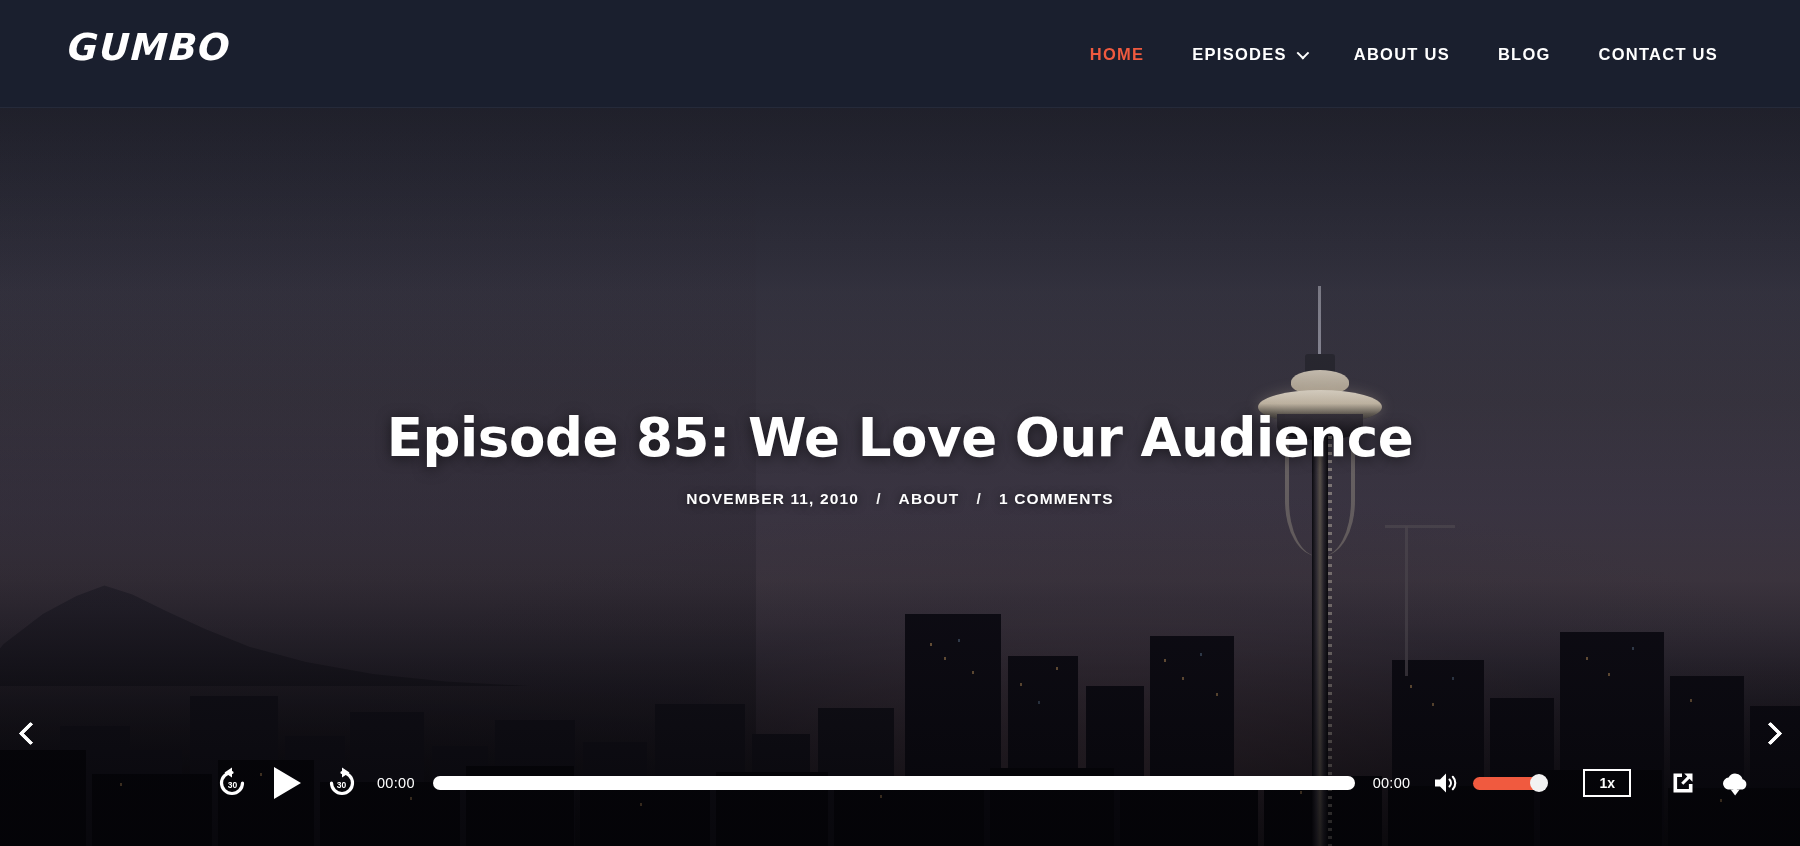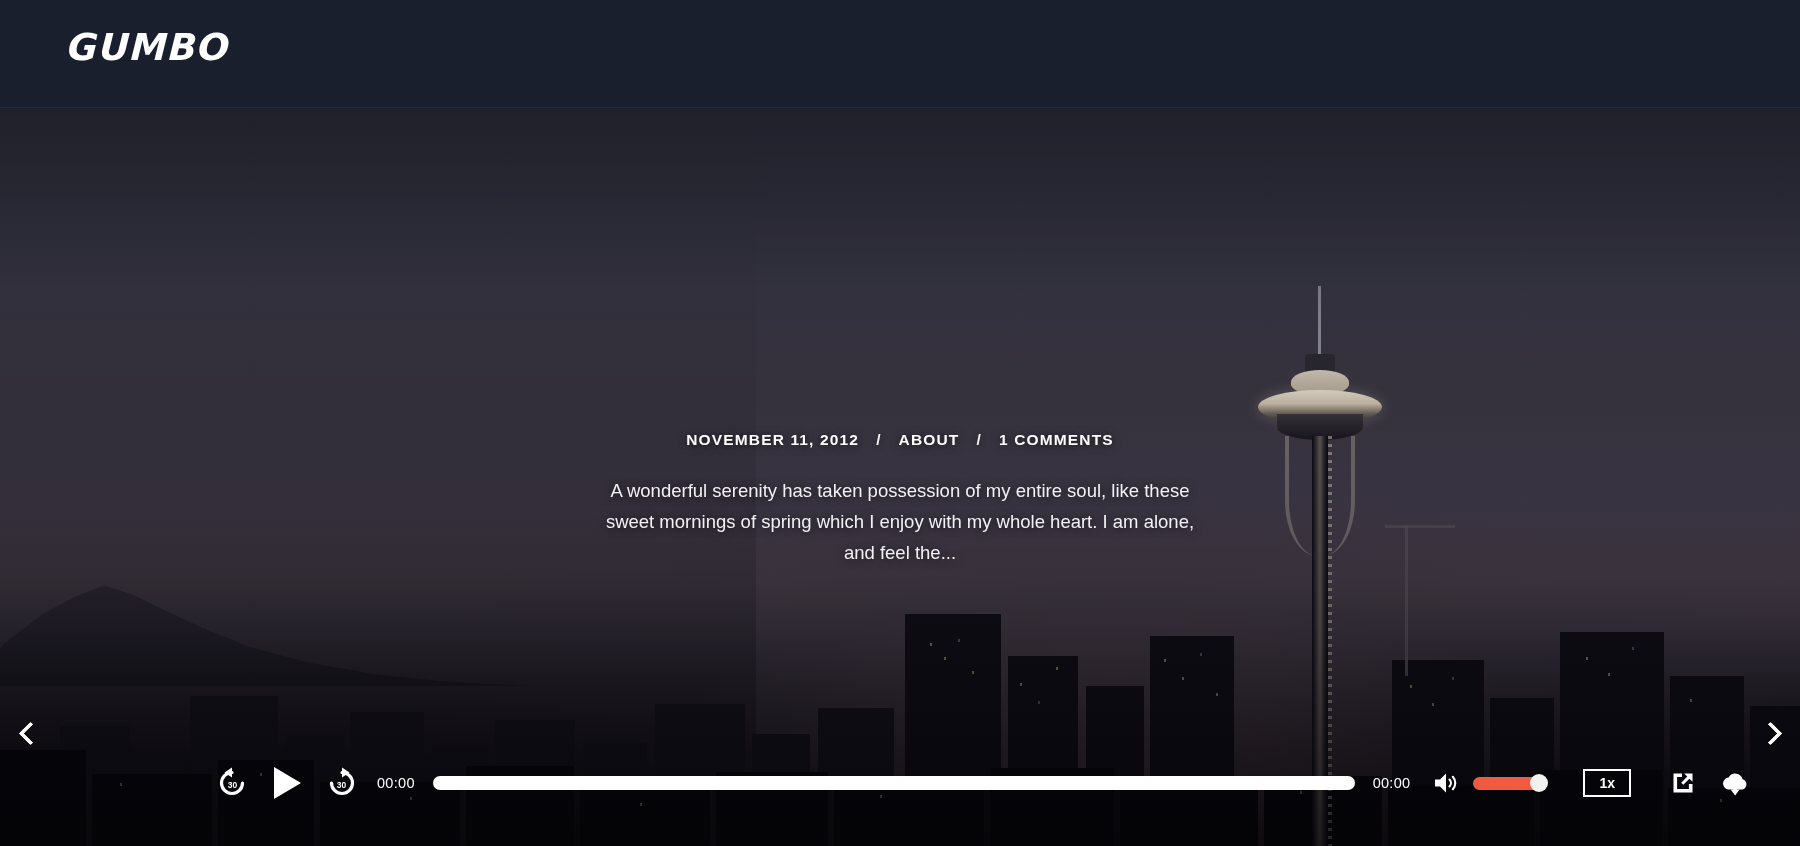--- a/index.html
+++ b/index.html
@@ -368,20 +368,38 @@
   svg { display: block; }
 </style>
 </head>
 <body>
 
 <div id="page">
 
   <header class="site-header">
     <div class="logo">GUMBO</div>
 
+    <nav class="nav">
+      <a class="nav-item active">
+        <span>HOME</span>
+      </a>
+      <a class="nav-item">
+        <span>EPISODES</span>
+        <span class="chev"></span>
+      </a>
+      <a class="nav-item">
+        <span>ABOUT US</span>
+      </a>
+      <a class="nav-item">
+        <span>BLOG</span>
+      </a>
+      <a class="nav-item">
+        <span>CONTACT US</span>
+      </a>
+    </nav>
   </header>
 
   <section class="hero">
     <div class="sky"></div>
     <div class="sky-left-glow"></div>
     <div class="mountain"></div>
 
     <div class="skyline">
 
       <div class="bldg far" style="left:60px;  width:70px;  height:120px;"></div>
@@ -458,30 +476,30 @@
       <div class="saucer"></div>
       <div class="saucer-under"></div>
       <div class="legs"></div>
       <div class="shaft"></div>
       <div class="elev"></div>
     </div>
 
     <div class="hero-vignette"></div>
 
     <div class="hero-content">
+      <h1 class="hero-title">Episode 85: We Love Our Audience</h1>
 
       <div class="hero-meta">
-        <span class="mitem">NOVEMBER 11, 2012</span>
+        <span class="mitem">NOVEMBER 11, 2010</span>
         <span class="sep">/</span>
         <span class="mitem">ABOUT</span>
         <span class="sep">/</span>
         <span class="mitem">1 COMMENTS</span>
       </div>
 
-      <p class="hero-desc">A wonderful serenity has taken possession of my entire soul, like these sweet mornings of spring which I enjoy with my whole heart. I am alone, and feel the...</p>
     </div>
 
     <div class="slide-arrow left">
       <span class="arrow-glyph"></span>
     </div>
     <div class="slide-arrow right">
       <span class="arrow-glyph"></span>
     </div>
 
     <div class="player">

